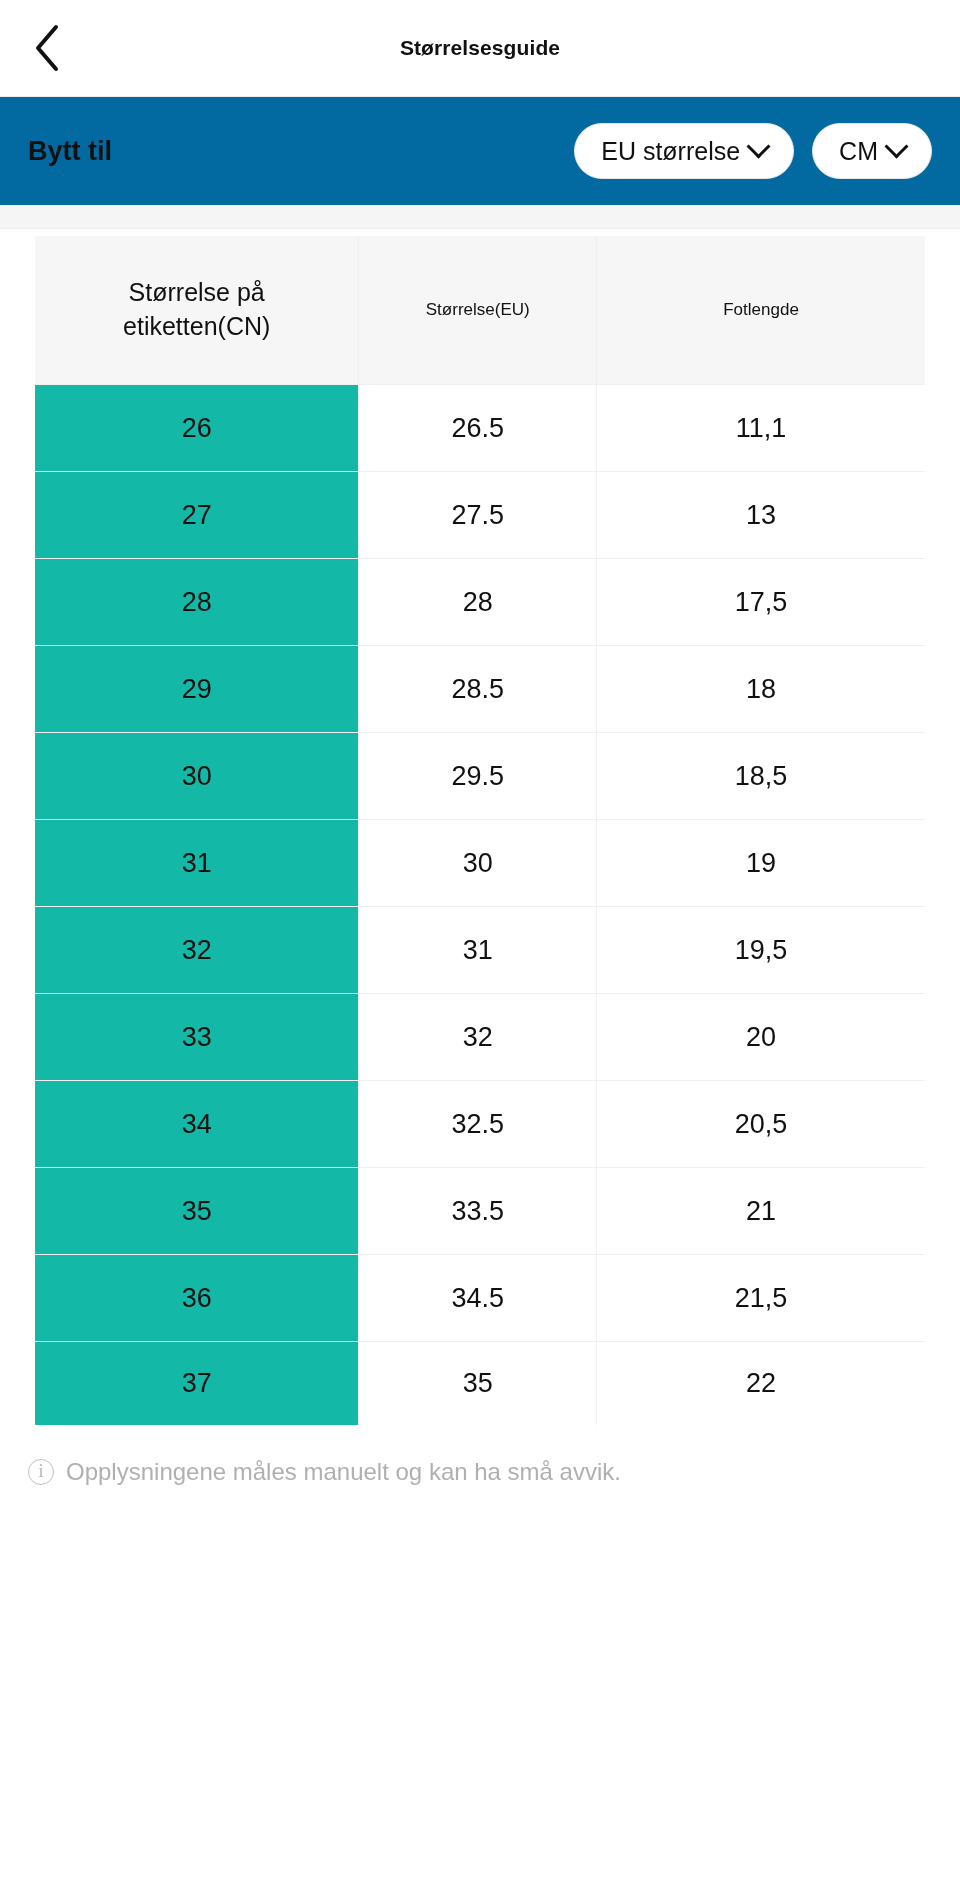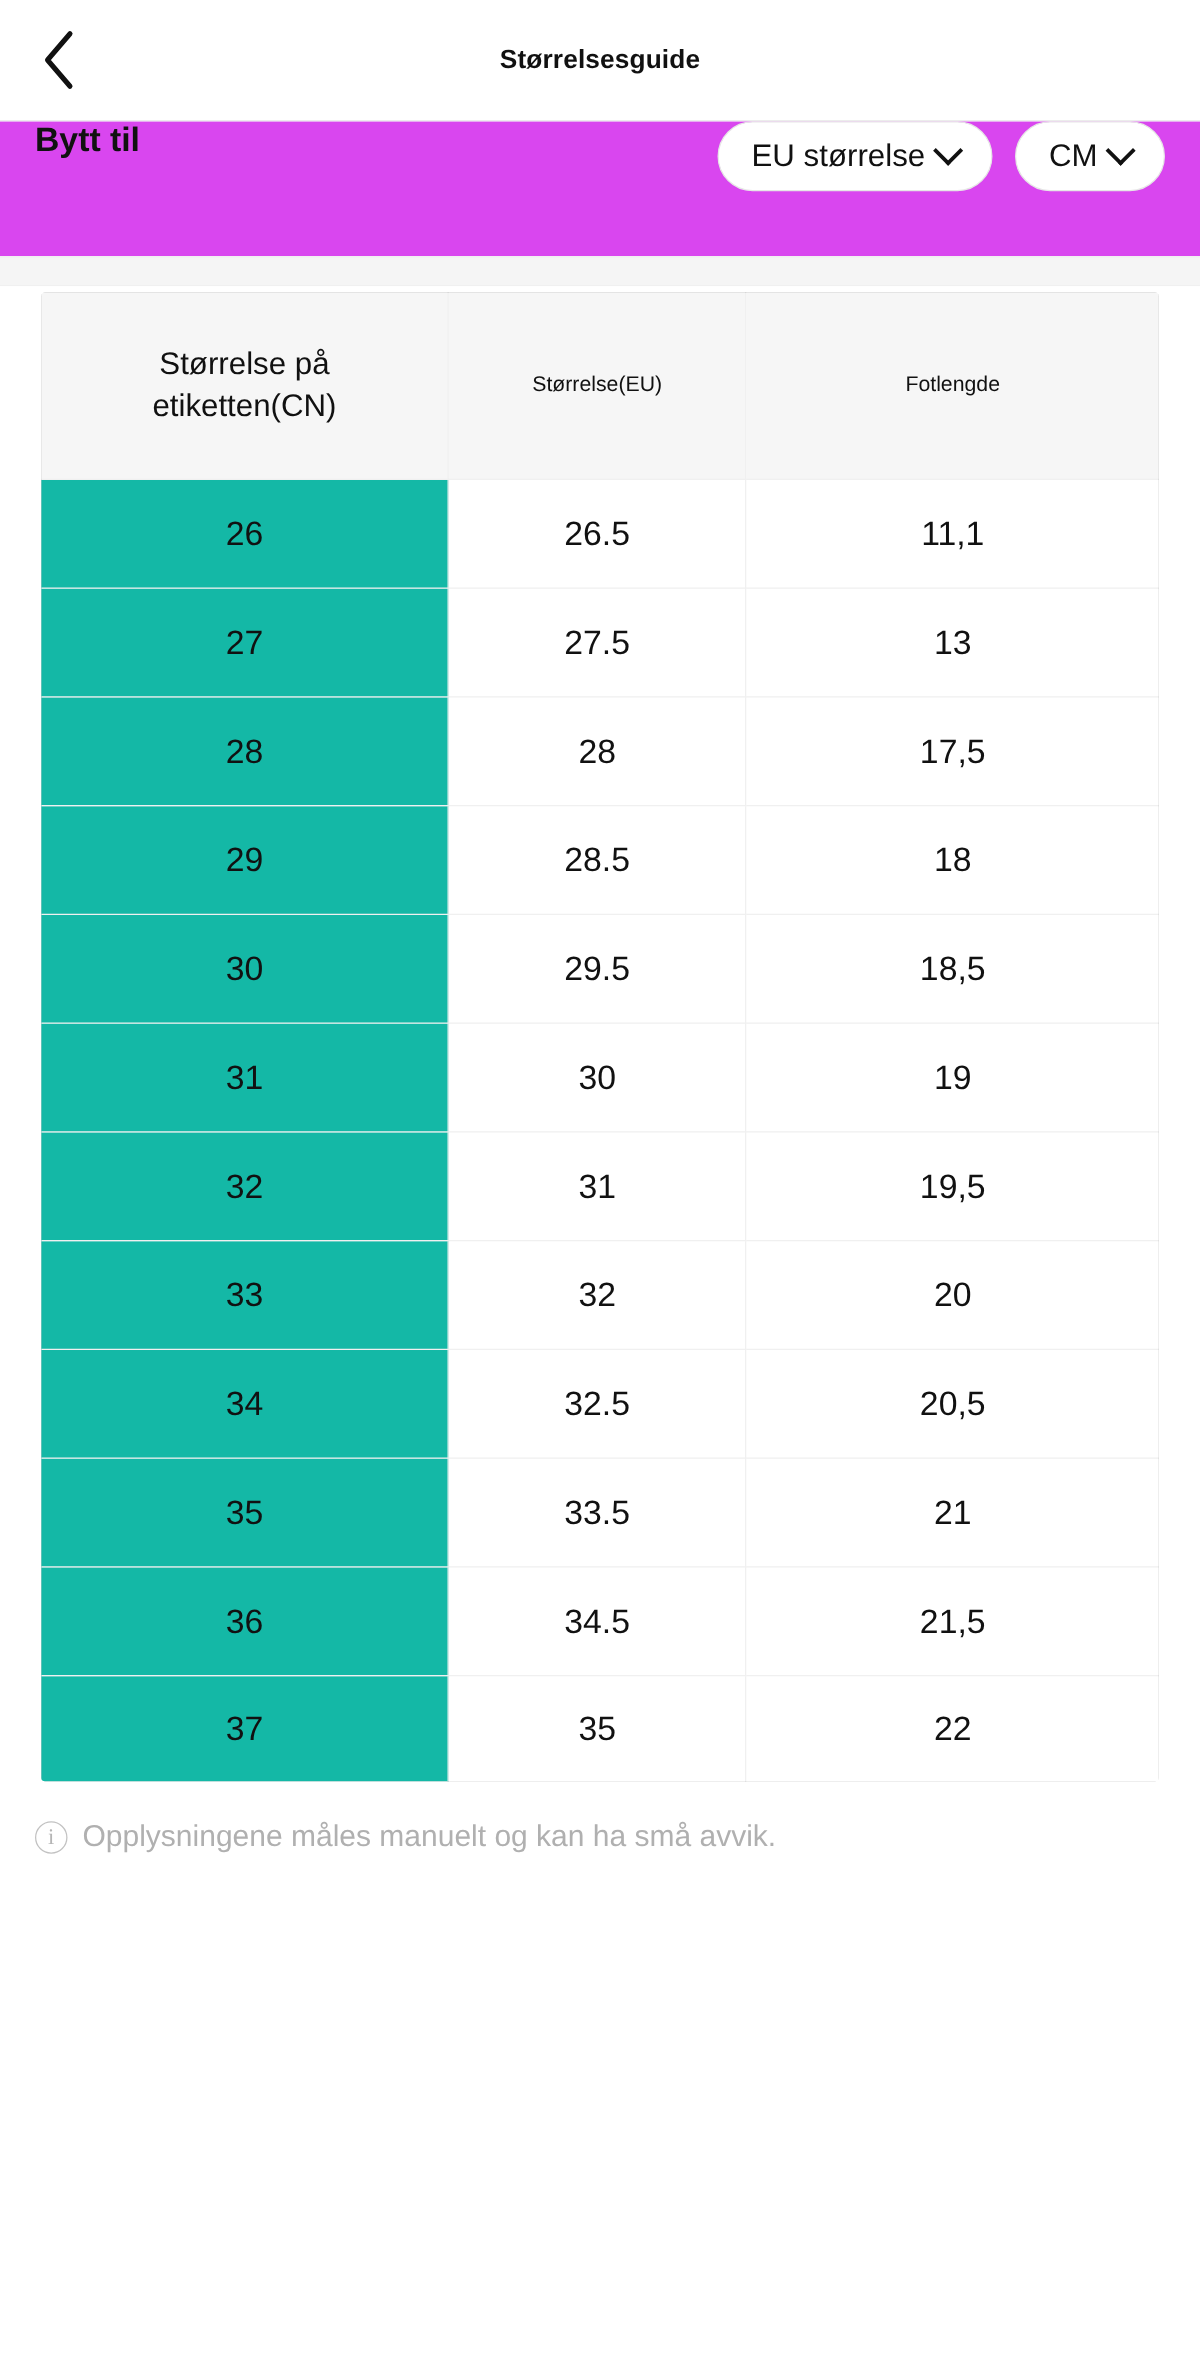--- a/index.html
+++ b/index.html
@@ -52,23 +52,23 @@
     font-weight: 700;
     letter-spacing: 0.1px;
     color: #111111;
   }
 
   
   .switch-row {
     flex: 0 0 108px;
     height: 108px;
     display: flex;
-    align-items: flex-start;
+    align-items: center;
     padding: 0 28px 0 28px;
-    background: #d946ef;
+    background: #0369a1;
   }
   .switch-label {
     font-size: 27px;
     font-weight: 700;
     color: #111111;
   }
   .pill-group {
     margin-left: auto;
     display: flex;
     align-items: center;
@@ -147,21 +147,21 @@
   .table-wrap {
     padding: 0 28px;
     background: #ffffff;
   }
   table.size-table {
     width: 100%;
     border-collapse: collapse;
     table-layout: fixed;
     border-radius: 8px;
     overflow: hidden;
-    border: 5px solid #a3a3a3;
+    border: 7px solid #a3a3a3;
   }
   table.size-table col.c1 { width: 36.5%; }
   table.size-table col.c2 { width: 26.5%; }
   table.size-table col.c3 { width: 37%; }
 
   .size-table th,
   .size-table td {
     text-align: center;
     vertical-align: middle;
     font-weight: 400;

